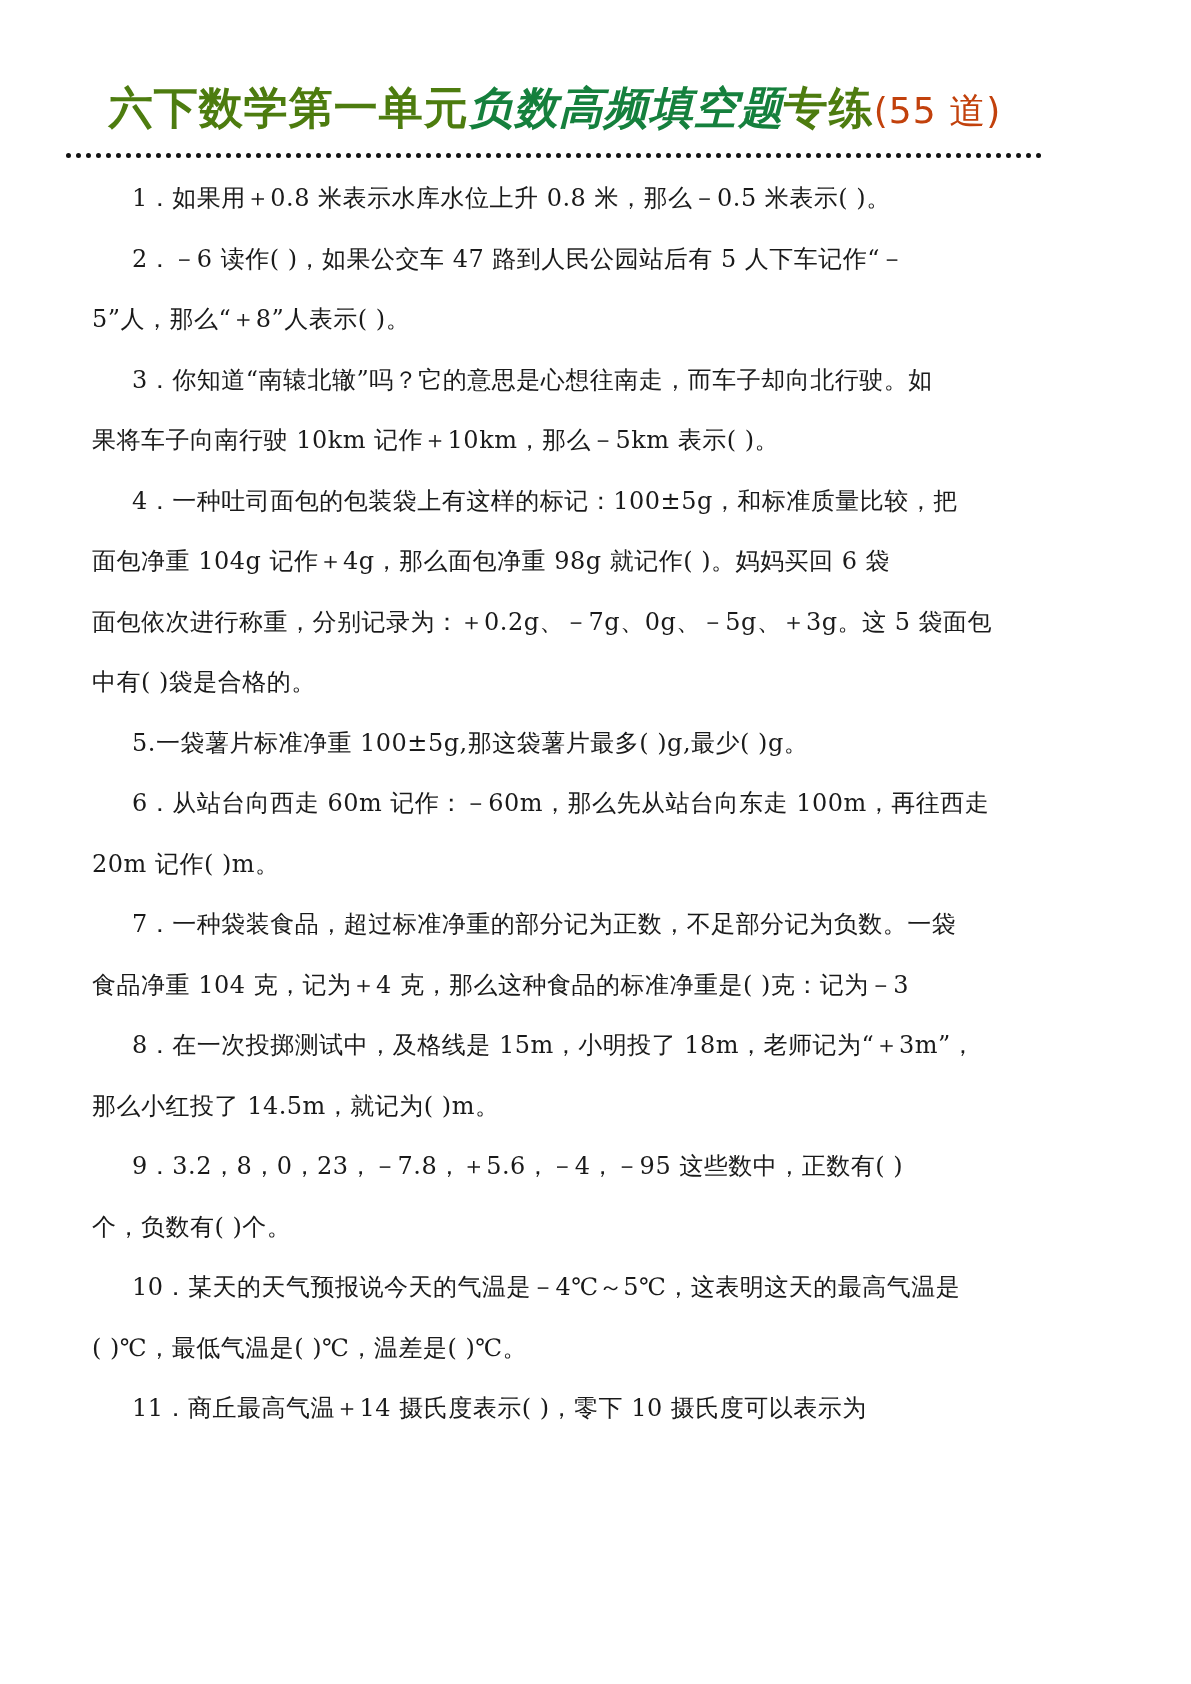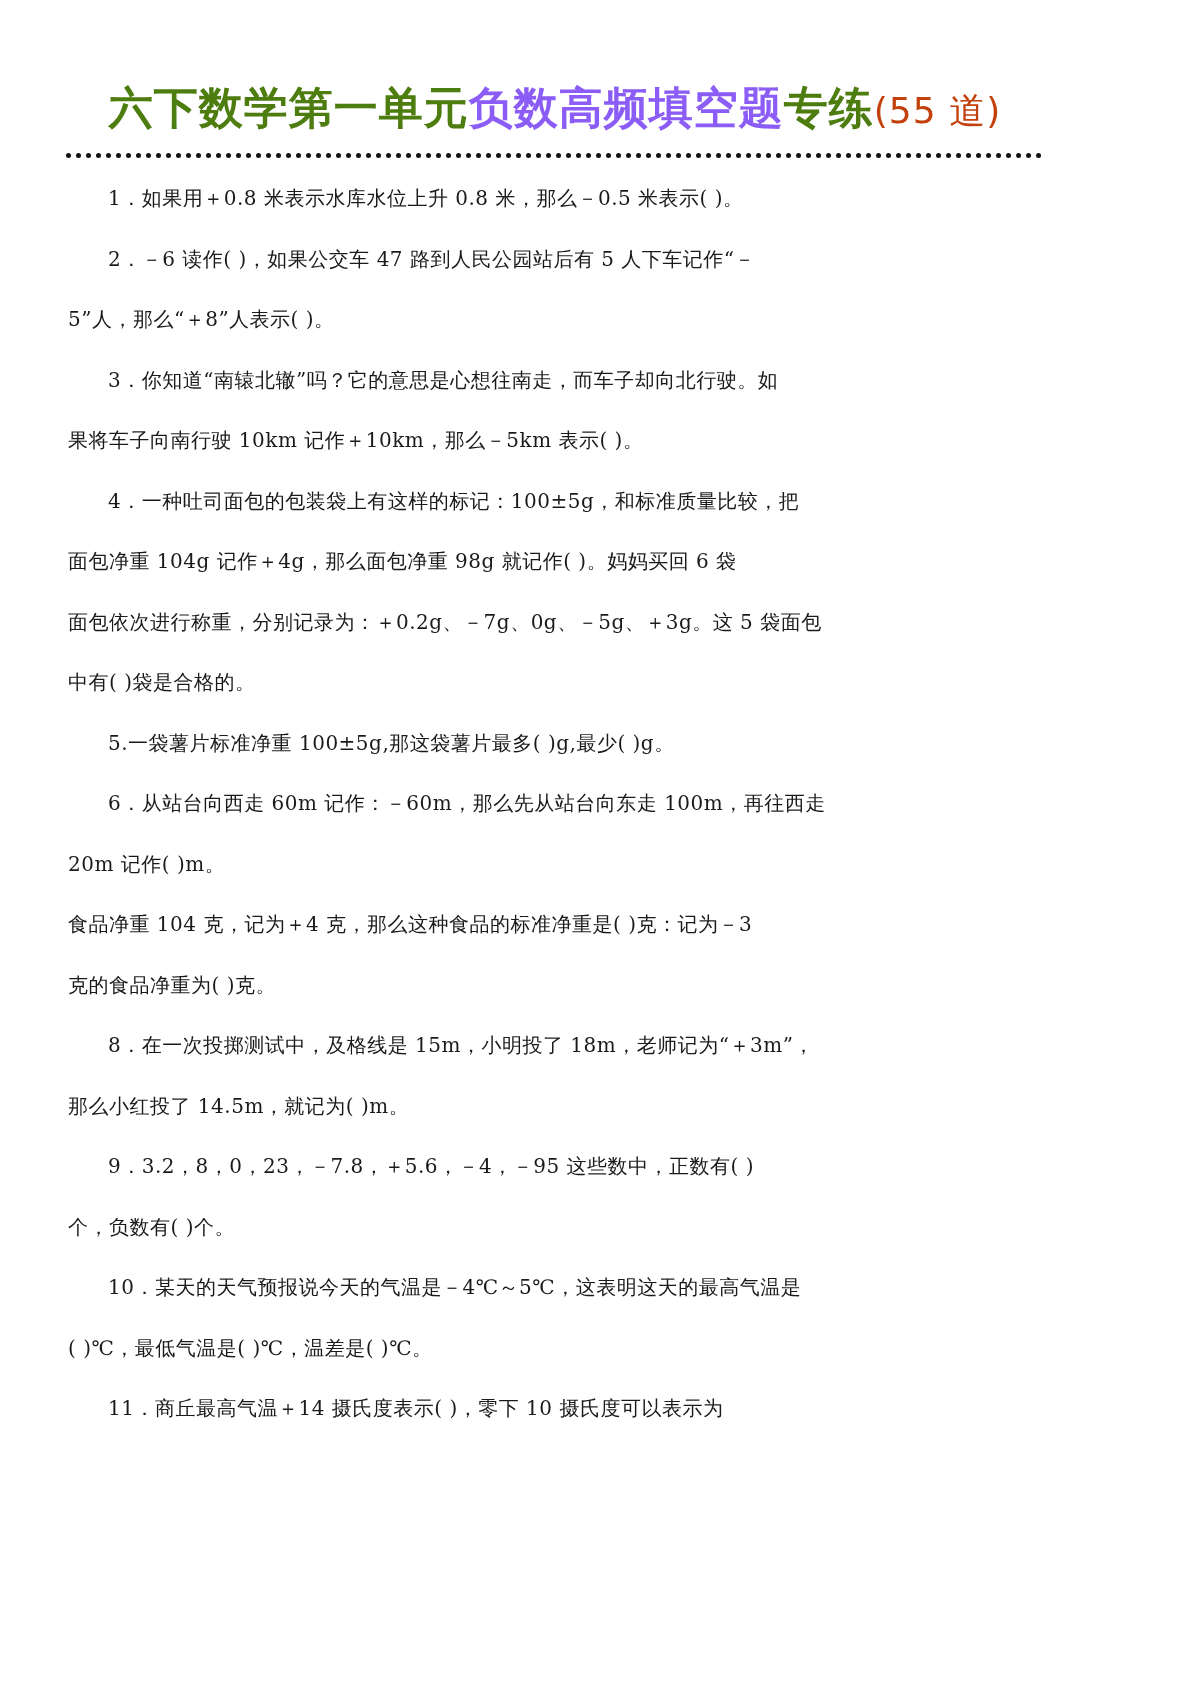--- a/index.html
+++ b/index.html
@@ -2,27 +2,27 @@
 <html><head>
   <meta charset="utf-8">
   <style>
     html, body { margin: 0; padding: 0; background: #ffffff; }
     body { width: 1191px; height: 1684px; position: relative; overflow: hidden;
            font-family: "DejaVu Serif", "Liberation Serif", serif; color: #1a1a1a; }
     .title { position: absolute; top: 78px; left: 0; width: 1110px; text-align: center;
              font-family: "DejaVu Sans", "Liberation Sans", sans-serif; font-weight: bold;
              font-size: 44px; line-height: 60px; letter-spacing: 1px; white-space: nowrap; }
     .title .black { color: #4d7c0f; }
-    .title .red { color: #8b5cf6; }
+    .title .red { color: #15803d; font-style: italic; }
     .title .blue { color: #c2410c; font-weight: normal; font-size: 36px; }
     .divider { position: absolute; top: 153px; left: 66px; width: 976px; height: 0;
                border-top: 5px dotted #111111; }
     .content { position: absolute; top: 168px; left: 68px; width: 974px; }
-    .line { height: 60.5px; line-height: 60.5px; font-size: 20px; white-space: nowrap;
-            letter-spacing: 0.5px; }
+    .line { height: 60.5px; line-height: 60.5px; font-size: 24px; white-space: nowrap;
+            letter-spacing: 0.5px; margin-left: 24px; }
     .indent { padding-left: 40px; }
   </style>
 </head>
 <body>
 
 <div class="title">
   <span class="black">六下数学第一单元</span><span class="red">负数高频填空题</span><span class="black">专练</span><span class="blue">(55 道)</span>
 </div>
 
 <div class="divider"></div>
@@ -40,22 +40,22 @@
   <div class="line indent">4．一种吐司面包的包装袋上有这样的标记：100±5g，和标准质量比较，把</div>
   <div class="line">面包净重 104g 记作＋4g，那么面包净重 98g 就记作(            )。妈妈买回 6 袋</div>
   <div class="line">面包依次进行称重，分别记录为：＋0.2g、－7g、0g、－5g、＋3g。这 5 袋面包</div>
   <div class="line">中有(            )袋是合格的。</div>
 
   <div class="line indent">5.一袋薯片标准净重 100±5g,那这袋薯片最多(            )g,最少(            )g。</div>
 
   <div class="line indent">6．从站台向西走 60m 记作：－60m，那么先从站台向东走 100m，再往西走</div>
   <div class="line">20m 记作(            )m。</div>
 
+  <div class="line indent">7．一种袋装食品，超过标准净重的部分记为正数，不足部分记为负数。一袋</div>
   <div class="line">食品净重 104 克，记为＋4 克，那么这种食品的标准净重是(          )克：记为－3</div>
-  <div class="line">克的食品净重为(          )克。</div>
 
   <div class="line indent">8．在一次投掷测试中，及格线是 15m，小明投了 18m，老师记为“＋3m”，</div>
   <div class="line">那么小红投了 14.5m，就记为(            )m。</div>
 
   <div class="line indent">9．3.2，8，0，23，－7.8，＋5.6，－4，－95 这些数中，正数有(          )</div>
   <div class="line">个，负数有(          )个。</div>
 
   <div class="line indent">10．某天的天气预报说今天的气温是－4℃～5℃，这表明这天的最高气温是</div>
   <div class="line">(            )℃，最低气温是(            )℃，温差是(            )℃。</div>
 

